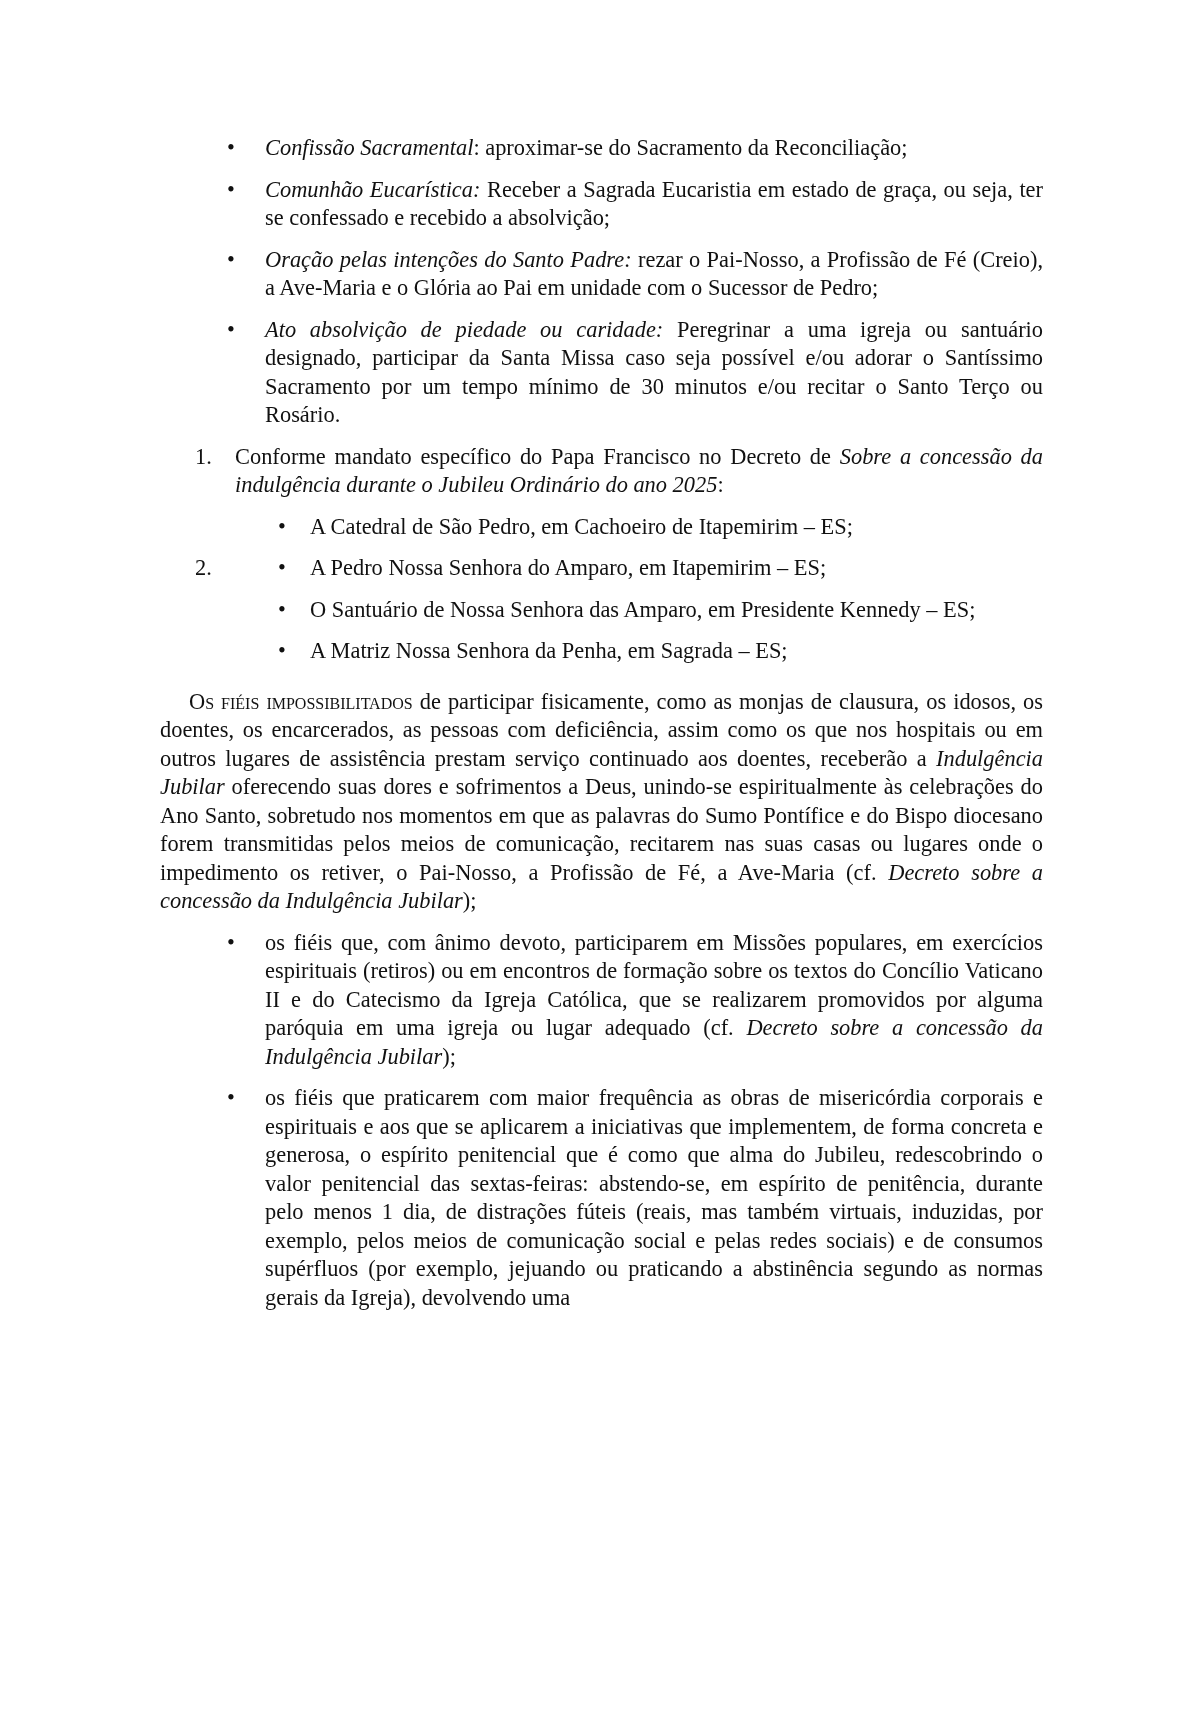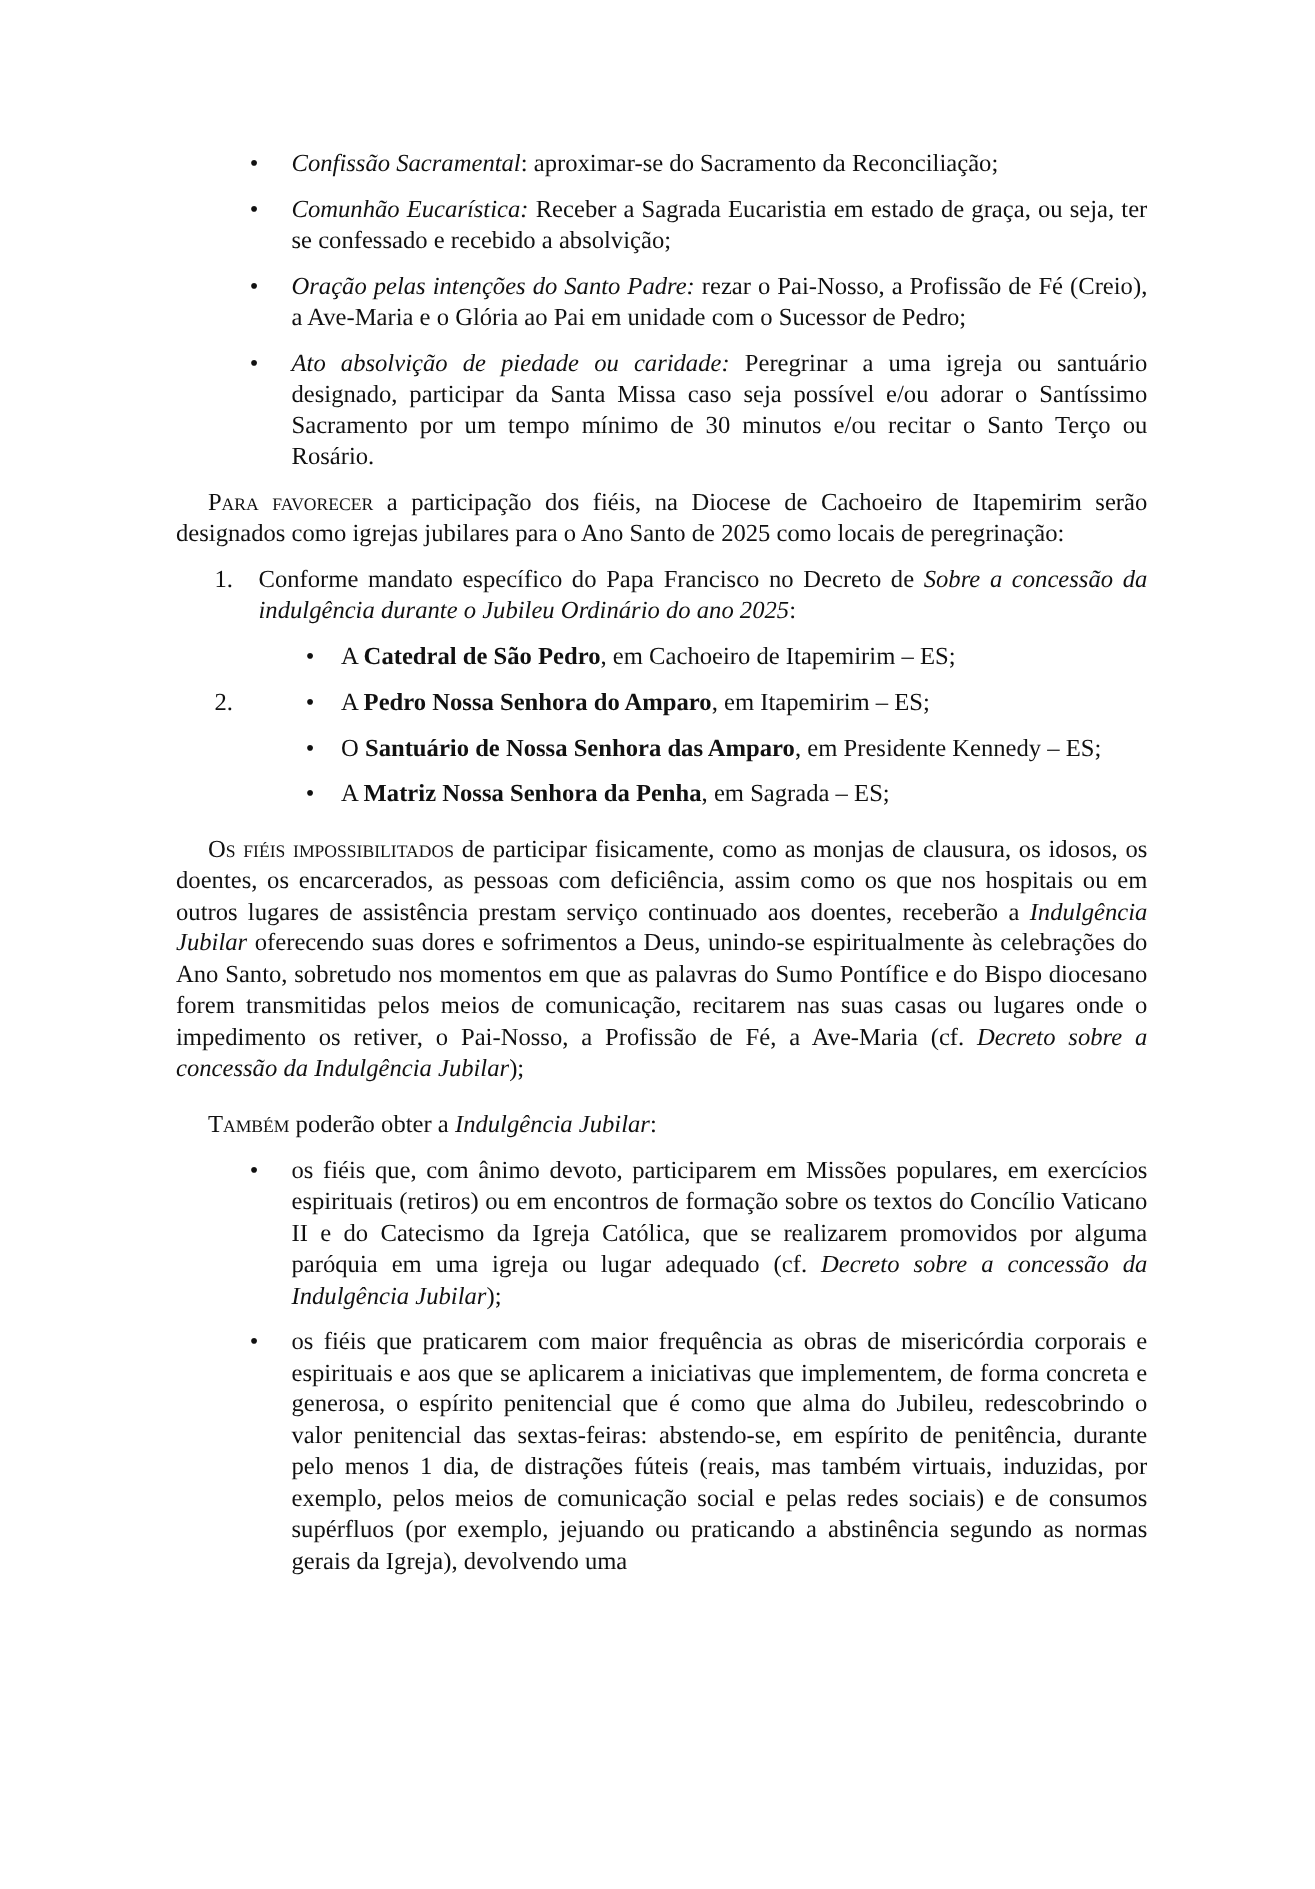--- a/index.html
+++ b/index.html
@@ -5,21 +5,21 @@
     html, body { margin: 0; padding: 0; background: #ffffff; }
     body {
       width: 1195px; height: 1717px; position: relative; overflow: hidden;
       font-family: "Liberation Serif", serif; color: #111111;
       font-size: 22.4px; line-height: 28.5px;
     }
     .page { position: absolute; left: 160px; top: 134px; width: 883px; }
     .just { text-align: justify; }
     .sc { font-variant: small-caps; }
     .it { font-style: italic; }
-    .b { font-weight: bold; }
+    .b { font-weight: normal; }
     .bullet-item { position: relative; padding-left: 105px; margin-bottom: 13px; }
     .bullet-item .dot { position: absolute; left: 67px; top: 0; }
     .bullet-item2 { position: relative; padding-left: 150px; margin-bottom: 13px; }
     .bullet-item2 .dot { position: absolute; left: 118px; top: 0; }
     .num-item { position: relative; padding-left: 75px; margin-bottom: 13px; }
     .num-item .num { position: absolute; left: 35px; top: 0; }
     .para { text-indent: 29px; margin-bottom: 13px; }
     .para-noind { text-indent: 12px; margin-bottom: 13px; }
   </style>
 </head>
@@ -39,23 +39,20 @@
     <div class="bullet-item just">
       <span class="dot">•</span>
       <span class="it">Oração pelas intenções do Santo Padre:</span><span> </span><span>rezar o Pai-Nosso, a Profissão de Fé (Creio), a Ave-Maria e o Glória ao Pai em unidade com o Sucessor de Pedro;</span>
     </div>
     <div class="bullet-item just">
       <span class="dot">•</span>
       <span class="it">Ato absolvição de piedade ou caridade:</span><span> </span><span>Peregrinar a uma igreja ou santuário designado, participar da Santa Missa caso seja possível e/ou adorar o Santíssimo Sacramento por um tempo mínimo de 30 minutos e/ou recitar o Santo Terço ou Rosário.</span>
     </div>
   </div>
 
-  <p class="para just" style="margin-top:0">
-    <span class="sc">Para favorecer</span><span> a participação dos fiéis, na Diocese de Cachoeiro de Itapemirim serão designados como igrejas jubilares para o Ano Santo de 2025 como locais de peregrinação:</span>
-  </p>
 
   <div>
     <div class="num-item just">
       <span class="num">1.</span>
       <span>Conforme mandato específico do Papa Francisco no Decreto de </span><span class="it">Sobre a concessão da indulgência durante o Jubileu Ordinário do ano 2025</span><span>:</span>
     </div>
     <div class="bullet-item2">
       <span class="dot">•</span>
       <span>A </span><span class="b">Catedral de São Pedro</span><span>, em Cachoeiro de Itapemirim – ES;</span>
     </div>
@@ -75,23 +72,20 @@
       <span class="dot">•</span>
       <span>A </span><span class="b">Matriz Nossa Senhora da Penha</span><span>, em Sagrada – ES;</span>
     </div>
   </div>
 
 
   <p class="para just">
     <span class="sc">Os fiéis impossibilitados</span><span> de participar fisicamente, como as monjas de clausura, os idosos, os doentes, os encarcerados, as pessoas com deficiência, assim como os que nos hospitais ou em outros lugares de assistência prestam serviço continuado aos doentes, receberão a </span><span class="it">Indulgência Jubilar</span><span> oferecendo suas dores e sofrimentos a Deus, unindo-se espiritualmente às celebrações do Ano Santo, sobretudo nos momentos em que as palavras do Sumo Pontífice e do Bispo diocesano forem transmitidas pelos meios de comunicação, recitarem nas suas casas ou lugares onde o impedimento os retiver, o Pai-Nosso, a Profissão de Fé, a Ave-Maria (cf. </span><span class="it">Decreto sobre a concessão da Indulgência Jubilar</span><span>);</span>
   </p>
 
-  <p class="para">
-    <span class="sc">Também</span><span> poderão obter a </span><span class="it">Indulgência Jubilar</span><span>:</span>
-  </p>
 
   <div>
     <div class="bullet-item just">
       <span class="dot">•</span>
       <span>os fiéis que, com ânimo devoto, participarem em Missões populares, em exercícios espirituais (retiros) ou em encontros de formação sobre os textos do Concílio Vaticano II e do Catecismo da Igreja Católica, que se realizarem promovidos por alguma paróquia em uma igreja ou lugar adequado (cf. </span><span class="it">Decreto sobre a concessão da Indulgência Jubilar</span><span>);</span>
     </div>
     <div class="bullet-item just">
       <span class="dot">•</span>
       <span>os fiéis que praticarem com maior frequência as obras de misericórdia corporais e espirituais e aos que se aplicarem a iniciativas que implementem, de forma concreta e generosa, o espírito penitencial que é como que alma do Jubileu, redescobrindo o valor penitencial das sextas-feiras: abstendo-se, em espírito de penitência, durante pelo menos 1 dia, de distrações fúteis (reais, mas também virtuais, induzidas, por exemplo, pelos meios de comunicação social e pelas redes sociais) e de consumos supérfluos (por exemplo, jejuando ou praticando a abstinência segundo as normas gerais da Igreja), devolvendo uma</span>
     </div>

